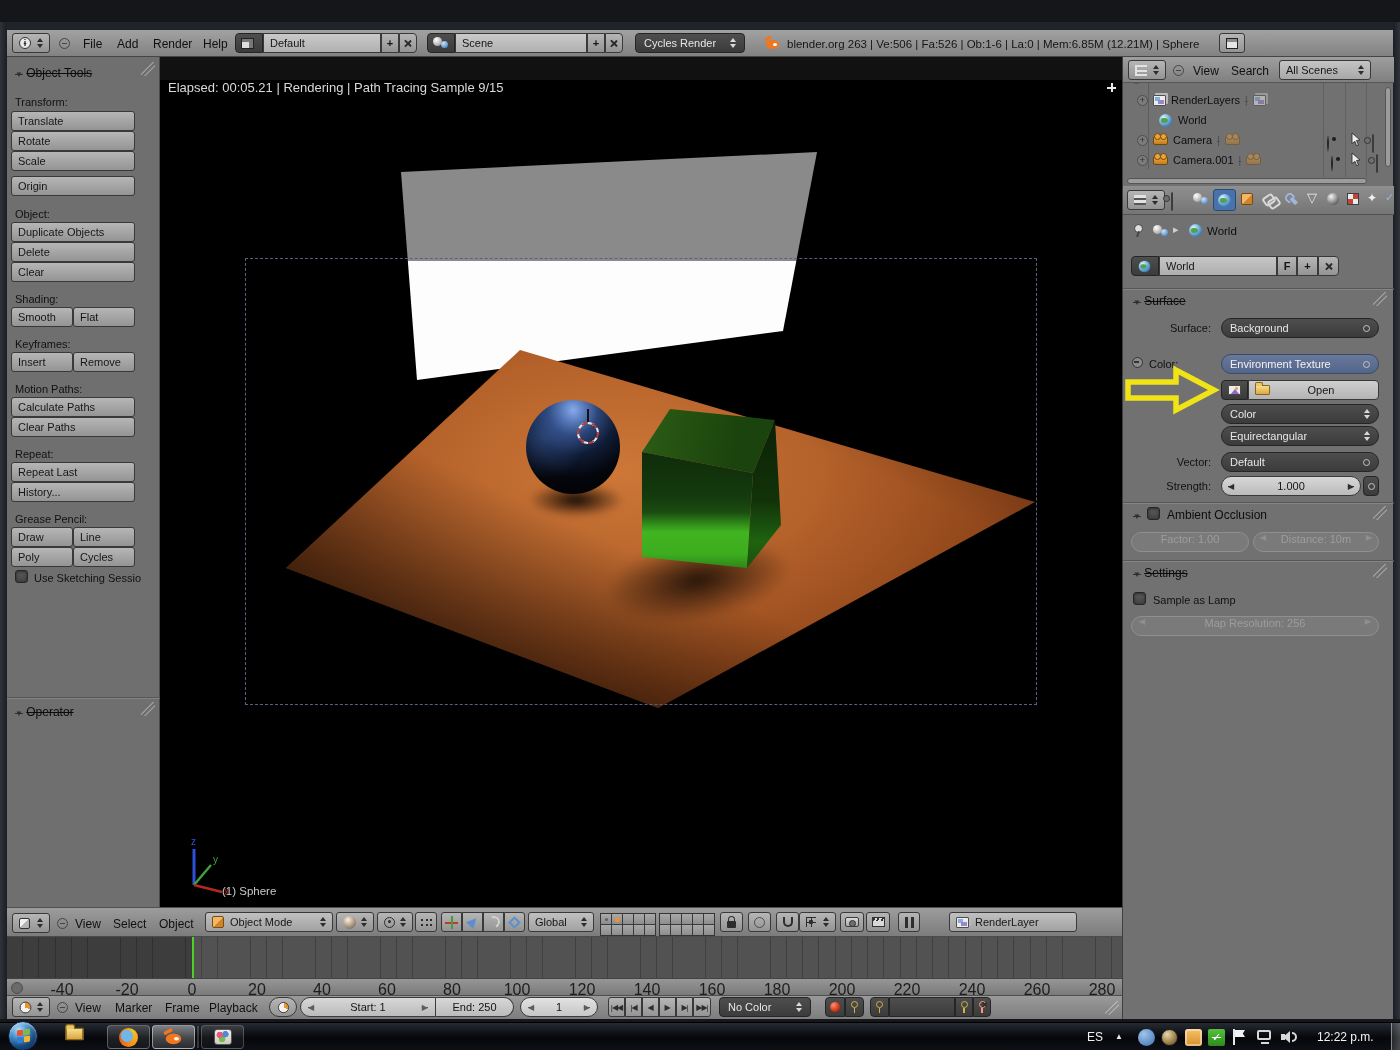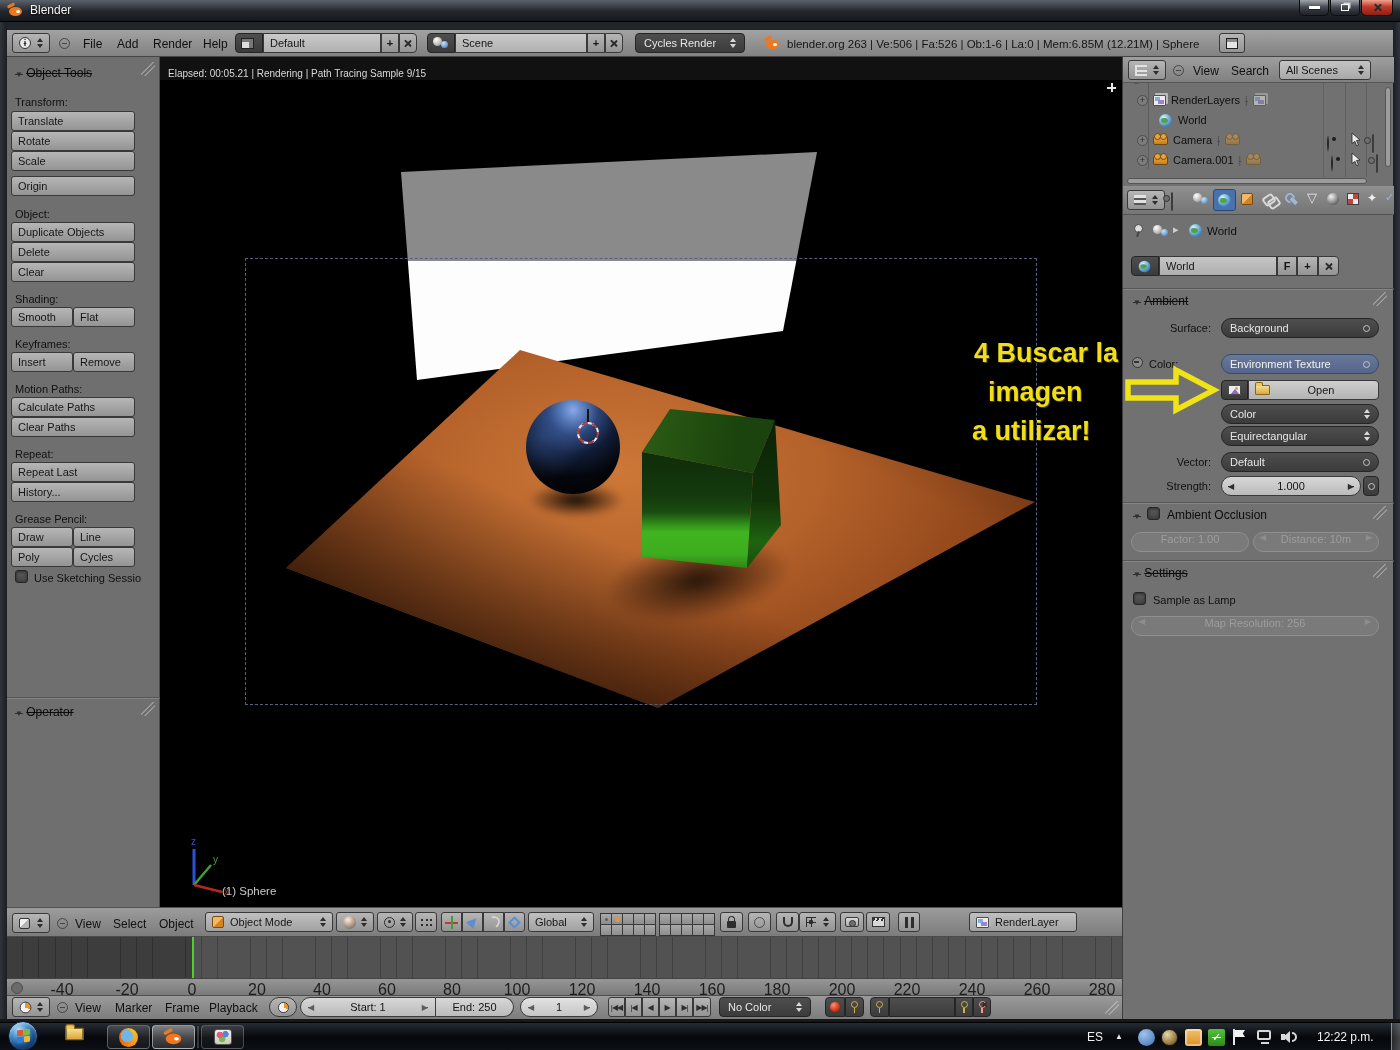--- a/index.html
+++ b/index.html
@@ -93,35 +93,20 @@
 .socket{position:absolute;width:11px;height:11px;border:1.6px solid #333;border-radius:50%;background:#8a8a8a}
 .socket::after{content:"";position:absolute;left:1.4px;top:3.4px;width:5px;height:1.6px;background:#333}
 .expB{position:absolute;width:11px;height:11px;border-radius:50%;border:1px solid #4e4e4e;color:#2c2c2c;font-size:9px;line-height:9px;text-align:center;background:rgba(255,255,255,.08)}
 .trayI{position:absolute;top:1029px;width:17px;height:17px}
 </style>
 </head>
 <body>
 
 <div id="app">
 
-  <div class="abs" style="left:0;top:0;width:1400px;height:22px;background:linear-gradient(#5b616b,#23262c 55%,#15171b);border-bottom:1px solid #000">
-    <span class="abs blogo" style="left:8px;top:3px"><s class="d"></s><s class="t"></s><s class="w"></s></span>
-    <span class="abs" style="left:30px;top:3px;font-size:12px;color:#f2f2f2;text-shadow:0 1px 3px #000">Blender</span>
-    <div class="wbtn" style="left:1299px;width:30px">
-        <s style="display:block;width:11px;height:3px;background:#fff;box-shadow:0 1px 1px rgba(0,0,0,.6)"></s>
-      </div>
-    <div class="wbtn" style="left:1330px;width:30px">
-        <s style="display:block;width:8px;height:7px;border:1.6px solid #fff;box-shadow:2px -2px 0 -0.5px #cfd4da"></s>
-      </div>
-    <div class="wbtn" style="left:1361px;width:32px;background:linear-gradient(#efa28f,#c0392b 45%,#8f1f12)">
-        <s class="xx" style="transform:scale(1.05)">
-          <style></style>
-        </s>
-      </div>
-  </div>
 
   <div class="abs" style="left:0;top:22px;width:7px;height:1000px;background:linear-gradient(90deg,#30343b,#1b1e23)"></div>
   <div class="abs" style="left:1393px;top:22px;width:7px;height:1000px;background:linear-gradient(90deg,#1b1e23,#30343b)"></div>
   <div class="abs" style="left:7px;top:22px;width:1386px;height:8px;background:#212429"></div>
   <div class="abs" style="left:0;top:1019px;width:1400px;height:3px;background:#15171b"></div>
 
   <div class="abs" style="left:7px;top:30px;width:1386px;height:27px;background:linear-gradient(#a2a2a2,#828282);border-bottom:1px solid #454545">
     <div class="btn" style="left:5px;top:3px;width:38px">
       <span style="width:12px;height:12px;border-radius:50%;background:#e8e8e8;border:1px solid #333;color:#222;font-size:9px;font-weight:bold;display:flex;align-items:center;justify-content:center">
           <s>i</s>
@@ -255,21 +240,21 @@
     <span class="chk" style="left:8px;top:513px"></span>
     <span class="lab" style="left:27px;top:515px">Use Sketching Sessio</span>
 
     <div class="sep" style="left:0;top:640px;width:153px"></div>
     <span class="abs" style="left:8px;top:648px;font-size:12px;color:#0c0c0c"><s class="tsm">▼</s>&nbsp;<s>Operator</s></span>
     <span class="grip" style="left:134px;top:645px"></span>
   </div>
 
   <div class="abs" style="left:160px;top:57px;width:962px;height:850px;background:#000;overflow:hidden">
     <div class="abs" style="left:0;top:0;width:962px;height:23px;background:#111"></div>
-    <span class="abs" style="left:8px;top:11px;font-size:10px;color:#d9d9d9;white-space:nowrap">Elapsed: 00:05.21 | Rendering | Path Tracing Sample 9/15</span>
+    <span class="abs" style="left:8px;top:23px;font-size:13px;color:#d9d9d9;white-space:nowrap">Elapsed: 00:05.21 | Rendering | Path Tracing Sample 9/15</span>
 
     <div class="abs" style="left:241px;top:95px;width:416px;height:228px;background:linear-gradient(180deg,#8a8a8a 0 109px,#fdfdfd 109px);clip-path:polygon(0px 20px,416px 0px,382px 179px,16px 228px)"></div>
 
     <div class="abs" style="left:126px;top:293px;width:749px;height:358px;clip-path:polygon(234px 0px,749px 152px,372px 358px,0px 218px);background:radial-gradient(ellipse at 44% 34%,#cd7838 0%,#b4612a 35%,#94491c 62%,#6e3411 88%,#552809 100%)"></div>
     <div class="abs" style="left:126px;top:293px;width:749px;height:358px;clip-path:polygon(234px 0px,749px 152px,372px 358px,0px 218px);background:linear-gradient(205deg,rgba(0,0,0,0) 55%,rgba(0,0,0,.55) 80%,rgba(0,0,0,.92) 96%),linear-gradient(25deg,rgba(0,0,0,0) 72%,rgba(0,0,0,.45) 100%)"></div>
     <div class="abs" style="left:352px;top:420px;width:128px;height:46px;border-radius:50%;background:radial-gradient(closest-side,rgba(0,0,0,.9),rgba(0,0,0,0) 75%);filter:blur(3px)"></div>
     <div class="abs" style="left:408px;top:468px;width:260px;height:110px;border-radius:50%;background:radial-gradient(closest-side,rgba(0,0,0,.8),rgba(0,0,0,0) 72%);filter:blur(5px);transform:rotate(-9deg)"></div>
 
     <div class="abs" style="left:482px;top:352px;width:133px;height:64px;clip-path:polygon(0px 43px,28px 0px,133px 11px,111px 64px);background:linear-gradient(100deg,#2c5d15,#1b430d 70%)"></div>
     <div class="abs" style="left:482px;top:395px;width:111px;height:116px;clip-path:polygon(0px 0px,111px 21px,105px 116px,0px 105px);background:linear-gradient(180deg,#0f2c0a 0%,#143a0e 38%,#1b4c11 52%,#2e8618 61%,#41b421 69%,#3dad1f 88%,#2e8517 100%)"></div>
@@ -294,25 +279,20 @@
       <line x1="16" y1="50" x2="16" y2="14" stroke="#2b51d8" stroke-width="3"></line>
       <line x1="16" y1="50" x2="33" y2="30" stroke="#3fa23a" stroke-width="2.4"></line>
       <line x1="16" y1="50" x2="44" y2="57" stroke="#b22a1e" stroke-width="2.4"></line>
       <text x="13" y="10" fill="#2b51d8" font-size="10">z</text>
       <text x="35" y="28" fill="#3fa23a" font-size="10">y</text>
       <text x="46" y="60" fill="#b22a1e" font-size="10">x</text>
     </svg>
     <span class="abs" style="left:62px;top:828px;font-size:11.5px;color:#c9c9c9">(1) Sphere</span>
   </div>
 
-  <div class="abs" style="left:962px;top:334px;width:160px;z-index:30;font-weight:bold;font-size:27px;color:#f0df16;text-shadow:1px 1px 0 #4a3c00,2px 2px 3px #000;line-height:39px">
-    <div style="margin-left:12px">4 Buscar la</div>
-    <div style="margin-left:26px">imagen</div>
-    <div style="margin-left:10px">a utilizar!</div>
-  </div>
   <svg class="abs" style="left:1124px;top:364px;z-index:30" width="96" height="52" viewBox="0 0 96 52">
     <polygon points="4,18 52,18 52,6 90,26 52,46 52,34 4,34" fill="none" stroke="#f0e316" stroke-width="5.5" stroke-linejoin="miter"></polygon>
   </svg>
 
   <div class="abs" style="left:1122px;top:57px;width:271px;height:129px;background:#717171;border-left:1px solid #3f3f3f">
     <div class="abs" style="left:0;top:0;width:271px;height:26px;background:linear-gradient(#9e9e9e,#808080);border-bottom:1px solid #565656">
       <div class="btn" style="left:5px;top:3px;width:38px">
         <s style="width:12px;height:11px;background:repeating-linear-gradient(#e2e2e2 0 2px,transparent 2px 4.5px);border-left:2px solid #e2e2e2"></s>
         <span class="updn dk">
             <b></b>
@@ -441,21 +421,21 @@
         <span style="font-weight:bold">F</span>
       </div>
     <div class="btn" style="left:174px;top:70px;width:21px;border-radius:0;justify-content:center;padding:0">
         <span style="font-weight:bold">+</span>
       </div>
     <div class="btn" style="left:195px;top:70px;width:21px;border-radius:0 4px 4px 0;justify-content:center;padding:0">
         <s class="xx"></s>
       </div>
 
     <div class="sep" style="left:0;top:102px;width:271px"></div>
-    <span class="abs" style="left:10px;top:108px;font-size:12px;color:#0c0c0c"><s class="tsm">▼</s>&nbsp;<s>Ambient</s></span>
+    <span class="abs" style="left:10px;top:108px;font-size:12px;color:#0c0c0c"><s class="tsm">▼</s>&nbsp;<s>Surface</s></span>
     <span class="grip" style="left:250px;top:106px"></span>
 
     <span class="lab" style="left:8px;top:136px;width:80px;text-align:right">Surface:</span>
     <div class="btnD ddR" style="left:98px;top:132px;width:158px">
         <span>Background</span>
         <span class="ring"></span>
       </div>
 
     <span class="socket" style="left:9px;top:171px"></span>
     <span class="lab" style="left:26px;top:172px">Color:</span>
@@ -627,21 +607,21 @@
       </div>
     <div class="btn" style="left:833px;top:4px;width:24px;justify-content:center;padding:0">
         <s class="icamG"></s>
       </div>
     <div class="btn" style="left:859px;top:4px;width:24px;justify-content:center;padding:0">
         <s class="iclap"></s>
       </div>
     <div class="btn" style="left:891px;top:4px;width:22px;justify-content:center;padding:0">
         <s class="ipause"></s>
       </div>
-    <div class="btn" style="left:962px;top:4px;width:108px;background:linear-gradient(#c0c0c0,#a2a2a2)">
+    <div class="btn" style="left:942px;top:4px;width:128px;background:linear-gradient(#c0c0c0,#a2a2a2)">
       <s class="iphoto" style="margin-right:6px"></s>
       <span>RenderLayer</span>
     </div>
   </div>
 
   <div class="abs" style="left:7px;top:937px;width:1115px;height:41px;background:#525252;overflow:hidden">
     <div class="abs" style="left:0;top:0;width:186px;height:41px;background:#3d3d3d"></div>
     <div class="abs" style="left:0;top:0;width:1115px;height:41px;background:repeating-linear-gradient(90deg,transparent 0 15.25px,rgba(0,0,0,.22) 15.25px 16.25px)"></div>
     <div class="abs" style="left:185px;top:0;width:2px;height:41px;background:#4fd028"></div>
   </div>

